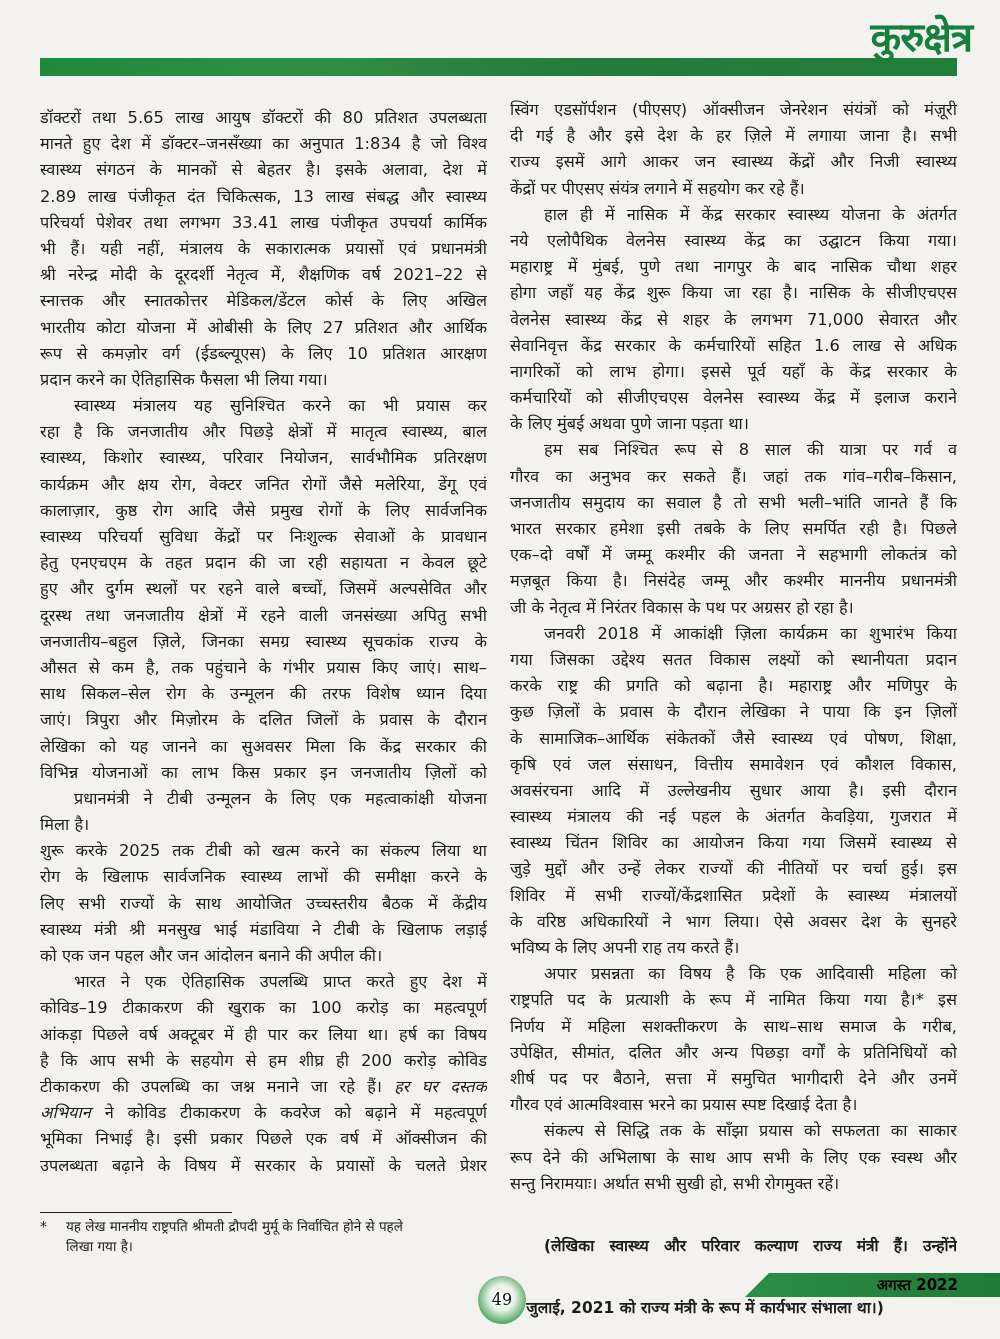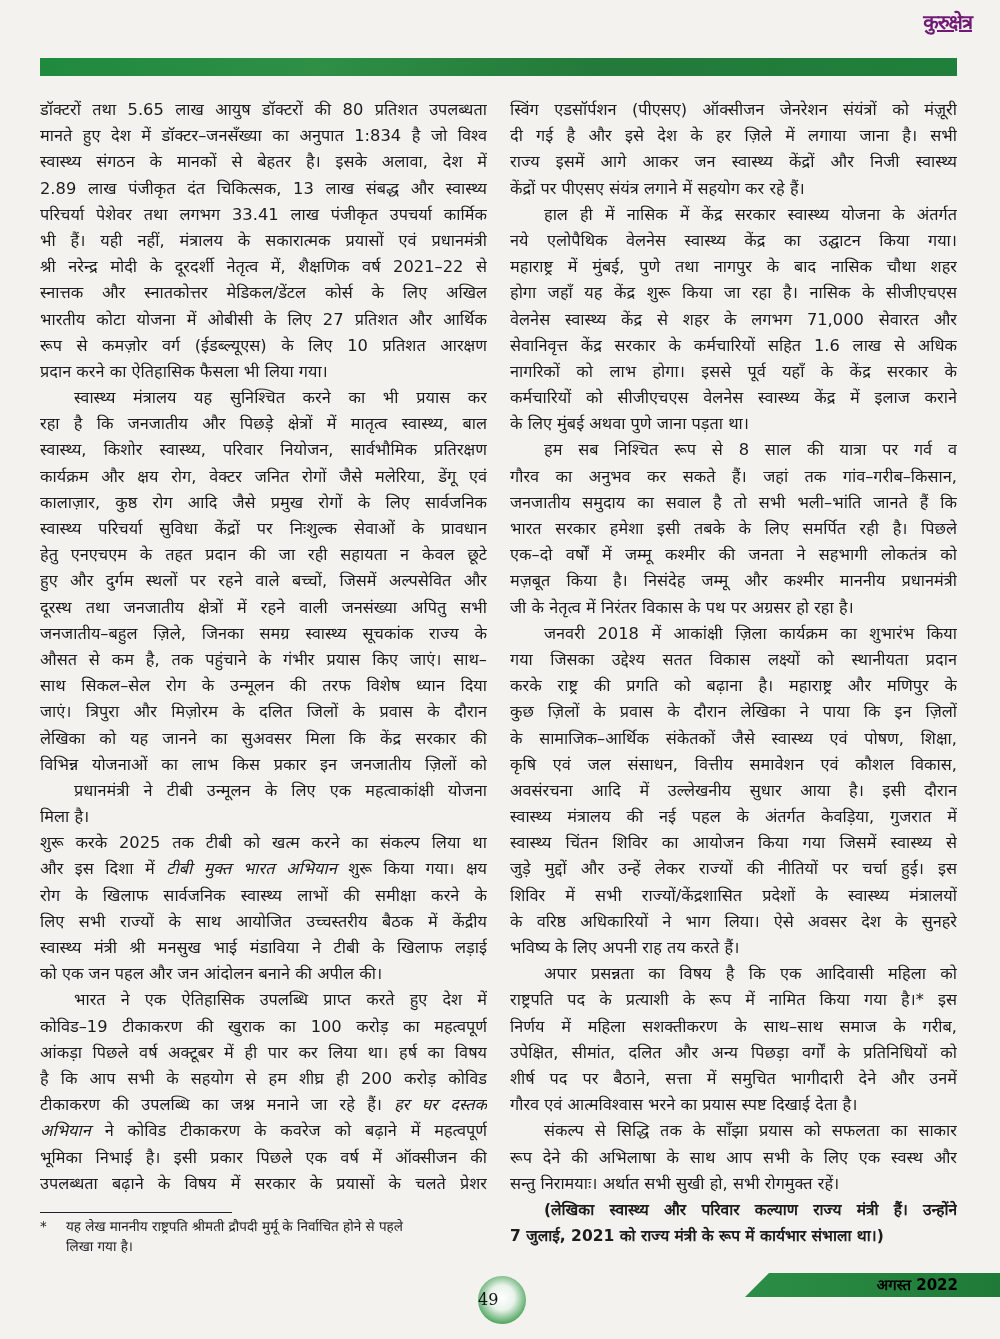--- a/index.html
+++ b/index.html
@@ -4,54 +4,54 @@
 <style>
   html, body { margin:0; padding:0; }
   body {
     width:1000px; height:1339px; position:relative; overflow:hidden;
     background:#f3f2ee;
     font-family:"DejaVu Sans", sans-serif;
     color:#1c1c1c;
   }
   .masthead {
     position:absolute; right:28px; top:8px;
-    font-family:"DejaVu Serif", serif; font-size:20px; font-weight:bold;
-    color:#701a75; letter-spacing:-1px;text-decoration:underline;
+    font-family:"DejaVu Serif", serif; font-size:40px; font-weight:bold;
+    color:#15803d; letter-spacing:-1px;
   }
   .green-bar {
     position:absolute; left:40px; top:58px; width:917px; height:18px;
     background:linear-gradient(90deg,#1f8a3e 0%,#2e8f45 30%,#247a3a 60%,#1f7f3b 100%);
   }
   .col {
     position:absolute; top:97px;
   }
-  .col.left { left:40px; width:447px; }
+  .col.left { left:40px; width:447px;margin-top:8px; }
   .col.right { left:510px; width:447px; }
   .ln {
     height:26.2px; line-height:26.2px; font-size:16.3px;
     text-align:justify; text-align-last:justify; white-space:nowrap;
     overflow:hidden;
   }
   .ln.last { text-align-last:left; }
   .ln.indent { padding-left:34px; }
   .ln i { font-style:italic; }
-  .ln.bold { font-weight:bold; font-size:15.5px; }
+  .ln.bold { font-weight:bold; font-size:15.5px;margin-top:36px; }
   .fn-rule {
     position:absolute; left:40px; top:1212px; width:192px; height:1px; background:#222;
   }
   .footnote {
     position:absolute; left:40px; top:1216px; width:447px;
     font-size:13.5px; line-height:20px;
   }
   .footnote .ln2 { display:flex; }
   .footnote .star { width:26px; }
   .page-num {
     position:absolute; left:478px; top:1276px; width:48px; height:48px; border-radius:50%;
     background:radial-gradient(circle at 50% 45%, #ffffff 0%, #e9f3ea 35%, #4aa25b 75%, #1f7a35 100%);
-    line-height:48px; font-family:"DejaVu Serif", serif; font-size:16px; color:#111;
+    text-align:center; line-height:48px; font-family:"DejaVu Serif", serif; font-size:16px; color:#111;
   }
   .issue-tab {
     position:absolute; right:0; top:1273px; width:255px; height:24px;
     background:linear-gradient(90deg,#2c8e46,#1f7a38);
     clip-path:polygon(24px 0,100% 0,100% 100%,0 100%);
   }
   .issue-label {
     position:absolute; right:42px; top:1274px; height:22px; line-height:22px;
     font-size:15px; color:#000000; font-weight:bold;
   }
@@ -85,21 +85,20 @@
     <div class="ln"><span>दूरस्थ तथा जनजातीय क्षेत्रों में रहने वाली जनसंख्या अपितु सभी</span></div>
     <div class="ln"><span>जनजातीय–बहुल ज़िले, जिनका समग्र स्वास्थ्य सूचकांक राज्य के</span></div>
     <div class="ln"><span>औसत से कम है, तक पहुंचाने के गंभीर प्रयास किए जाएं। साथ–</span></div>
     <div class="ln"><span>साथ सिकल–सेल रोग के उन्मूलन की तरफ विशेष ध्यान दिया</span></div>
     <div class="ln"><span>जाएं। त्रिपुरा और मिज़ोरम के दलित जिलों के प्रवास के दौरान</span></div>
     <div class="ln"><span>लेखिका को यह जानने का सुअवसर मिला कि केंद्र सरकार की</span></div>
     <div class="ln"><span>विभिन्न योजनाओं का लाभ किस प्रकार इन जनजातीय ज़िलों को</span></div>
     <div class="ln indent"><span>प्रधानमंत्री ने टीबी उन्मूलन के लिए एक महत्वाकांक्षी योजना</span></div>
     <div class="ln last"><span>मिला है।</span></div>
     <div class="ln"><span>शुरू करके 2025 तक टीबी को खत्म करने का संकल्प लिया था</span></div>
-    <div class="ln"><span>और इस दिशा में </span><i>टीबी मुक्त भारत अभियान</i><span> शुरू किया गया। क्षय</span></div>
     <div class="ln"><span>रोग के खिलाफ सार्वजनिक स्वास्थ्य लाभों की समीक्षा करने के</span></div>
     <div class="ln"><span>लिए सभी राज्यों के साथ आयोजित उच्चस्तरीय बैठक में  केंद्रीय</span></div>
     <div class="ln"><span>स्वास्थ्य मंत्री श्री मनसुख भाई मंडाविया ने टीबी के खिलाफ लड़ाई</span></div>
     <div class="ln last"><span>को एक जन पहल और जन आंदोलन बनाने की अपील की।</span></div>
     <div class="ln indent"><span>भारत ने एक ऐतिहासिक उपलब्धि प्राप्त करते हुए देश में</span></div>
     <div class="ln"><span>कोविड–19 टीकाकरण की खुराक का 100 करोड़ का महत्वपूर्ण</span></div>
     <div class="ln"><span>आंकड़ा पिछले वर्ष अक्टूबर में ही पार कर लिया था। हर्ष का विषय</span></div>
     <div class="ln"><span>है कि आप सभी के सहयोग से हम शीघ्र ही 200 करोड़ कोविड</span></div>
     <div class="ln"><span>टीकाकरण की उपलब्धि का जश्न मनाने जा रहे हैं। </span><i>हर घर दस्तक</i></div>
     <div class="ln"><span></span><i>अभियान</i><span> ने कोविड टीकाकरण के कवरेज को बढ़ाने में महत्वपूर्ण</span></div>

